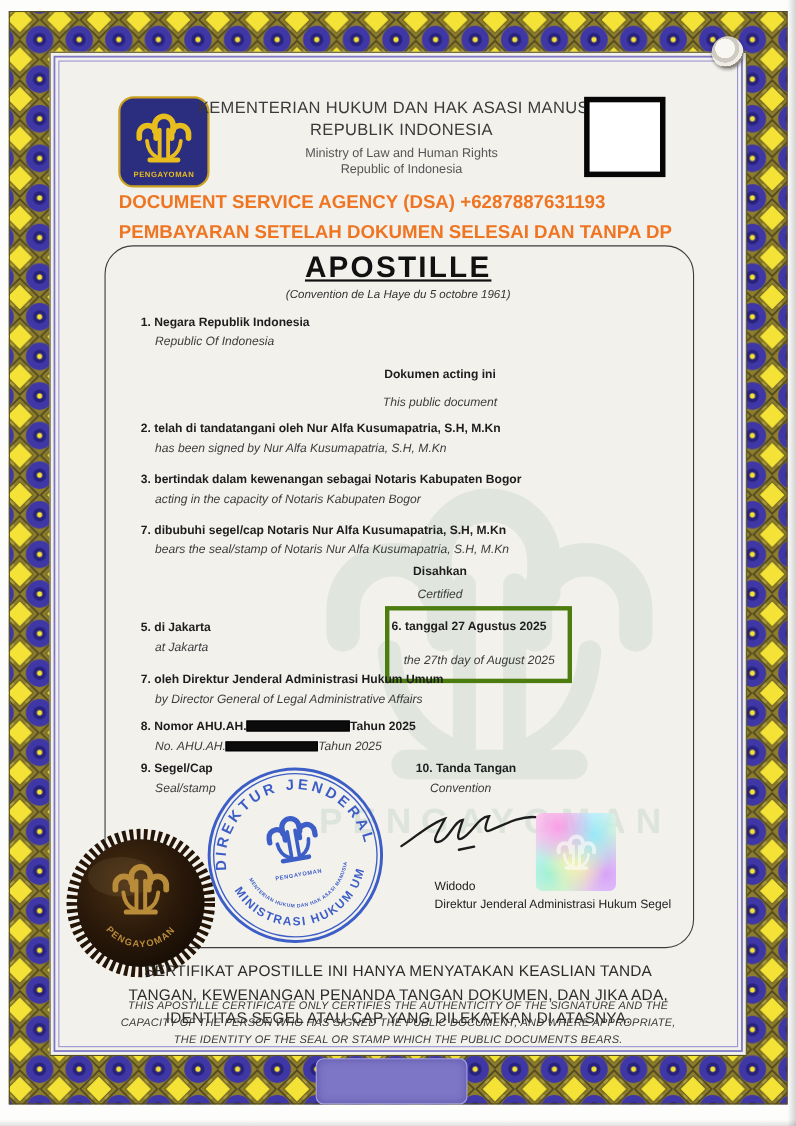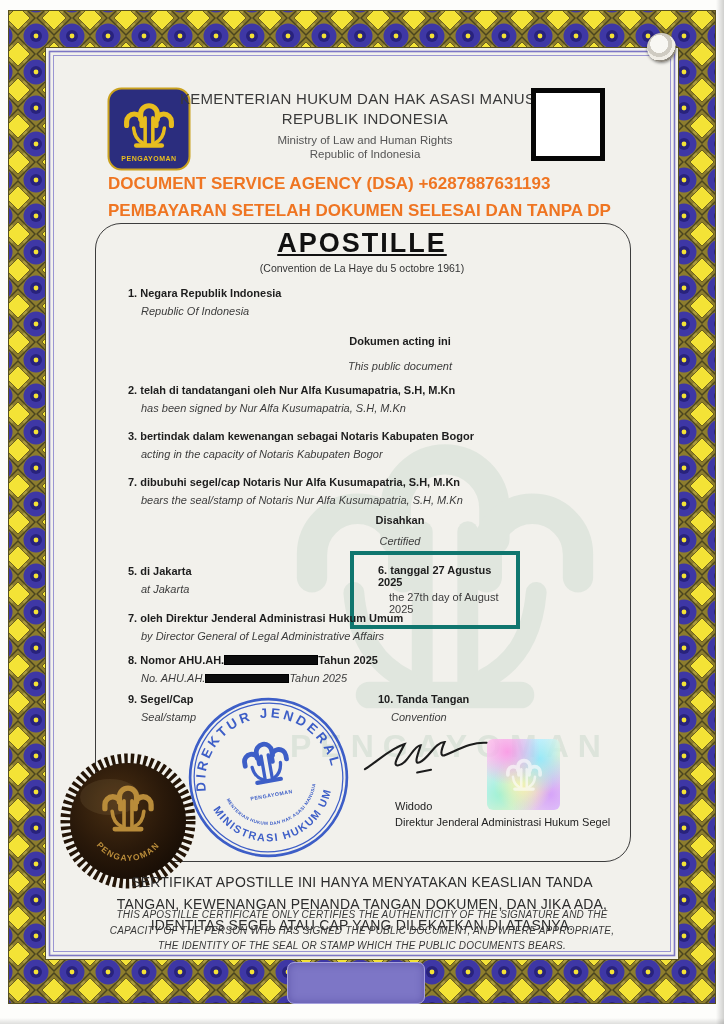--- a/index.html
+++ b/index.html
@@ -19,30 +19,30 @@
   .ministry .e2{font-size:11.5px;color:#555;margin-top:2px;}
   .qr-redaction{left:531px;top:88px;width:74px;height:73px;box-sizing:border-box;
         border:5px solid #060606;background:#ffffff;}
   .promo{left:108px;top:170px;width:560px;font-weight:bold;font-size:17px;line-height:1.6;}
   
   .content-box{left:95px;top:223px;width:534px;height:637px;border:1.5px solid #3d3d3d;
         border-radius:26px;}
   .apostille-title{left:95px;top:228px;width:534px;text-align:center;font-size:27px;
         font-weight:bold;letter-spacing:2px;color:#111;text-decoration:underline;}
   .convention{left:95px;top:262px;width:534px;text-align:center;font-size:10.5px;
-        color:#333;}
+        font-style:italic;color:#333;}
   .row{font-size:11px;color:#1d1d1d;line-height:1;}
   .row .id-line{font-weight:bold;}
   .row .en-line{font-style:italic;color:#3c3c3c;margin-top:7px;margin-left:13px;}
   .row-center{text-align:center;}
   .row-center .en-line{margin-left:0;}
-  .date-box{left:350px;top:551px;width:170px;box-sizing:border-box;border:4px solid #0f766e;
-        padding:9px 8px 10px 24px;font-size:11px;color:#1d1d1d;}
+  .date-box{left:350px;top:551px;width:170px;box-sizing:border-box;border:4px solid #4d7c0f;
+        padding:9px 8px 10px 2px;font-size:11px;color:#1d1d1d;}
   .date-box .id-line{font-weight:bold;}
-  .date-box .en-line{color:#3c3c3c;margin-top:3px;margin-left:11px;}
+  .date-box .en-line{font-style:italic;color:#3c3c3c;margin-top:19px;margin-left:11px;}
   .redact-bar{display:inline-block;background:#0c0c0c;border:1.5px solid #000;
         vertical-align:-1px;}
   .bar1{width:92px;height:8px;}
   .bar2{width:82px;height:7px;}
   .signatory{left:395px;top:799px;font-size:11px;color:#222;line-height:1.45;}
   
   .footer-id{left:112px;top:872px;width:500px;text-align:center;font-size:14px;
         color:#2c2c2c;line-height:1.55;letter-spacing:.2px;}
   .footer-en{left:102px;top:907px;width:520px;text-align:center;font-size:10px;
         font-style:italic;color:#383838;line-height:1.55;letter-spacing:.2px;}

